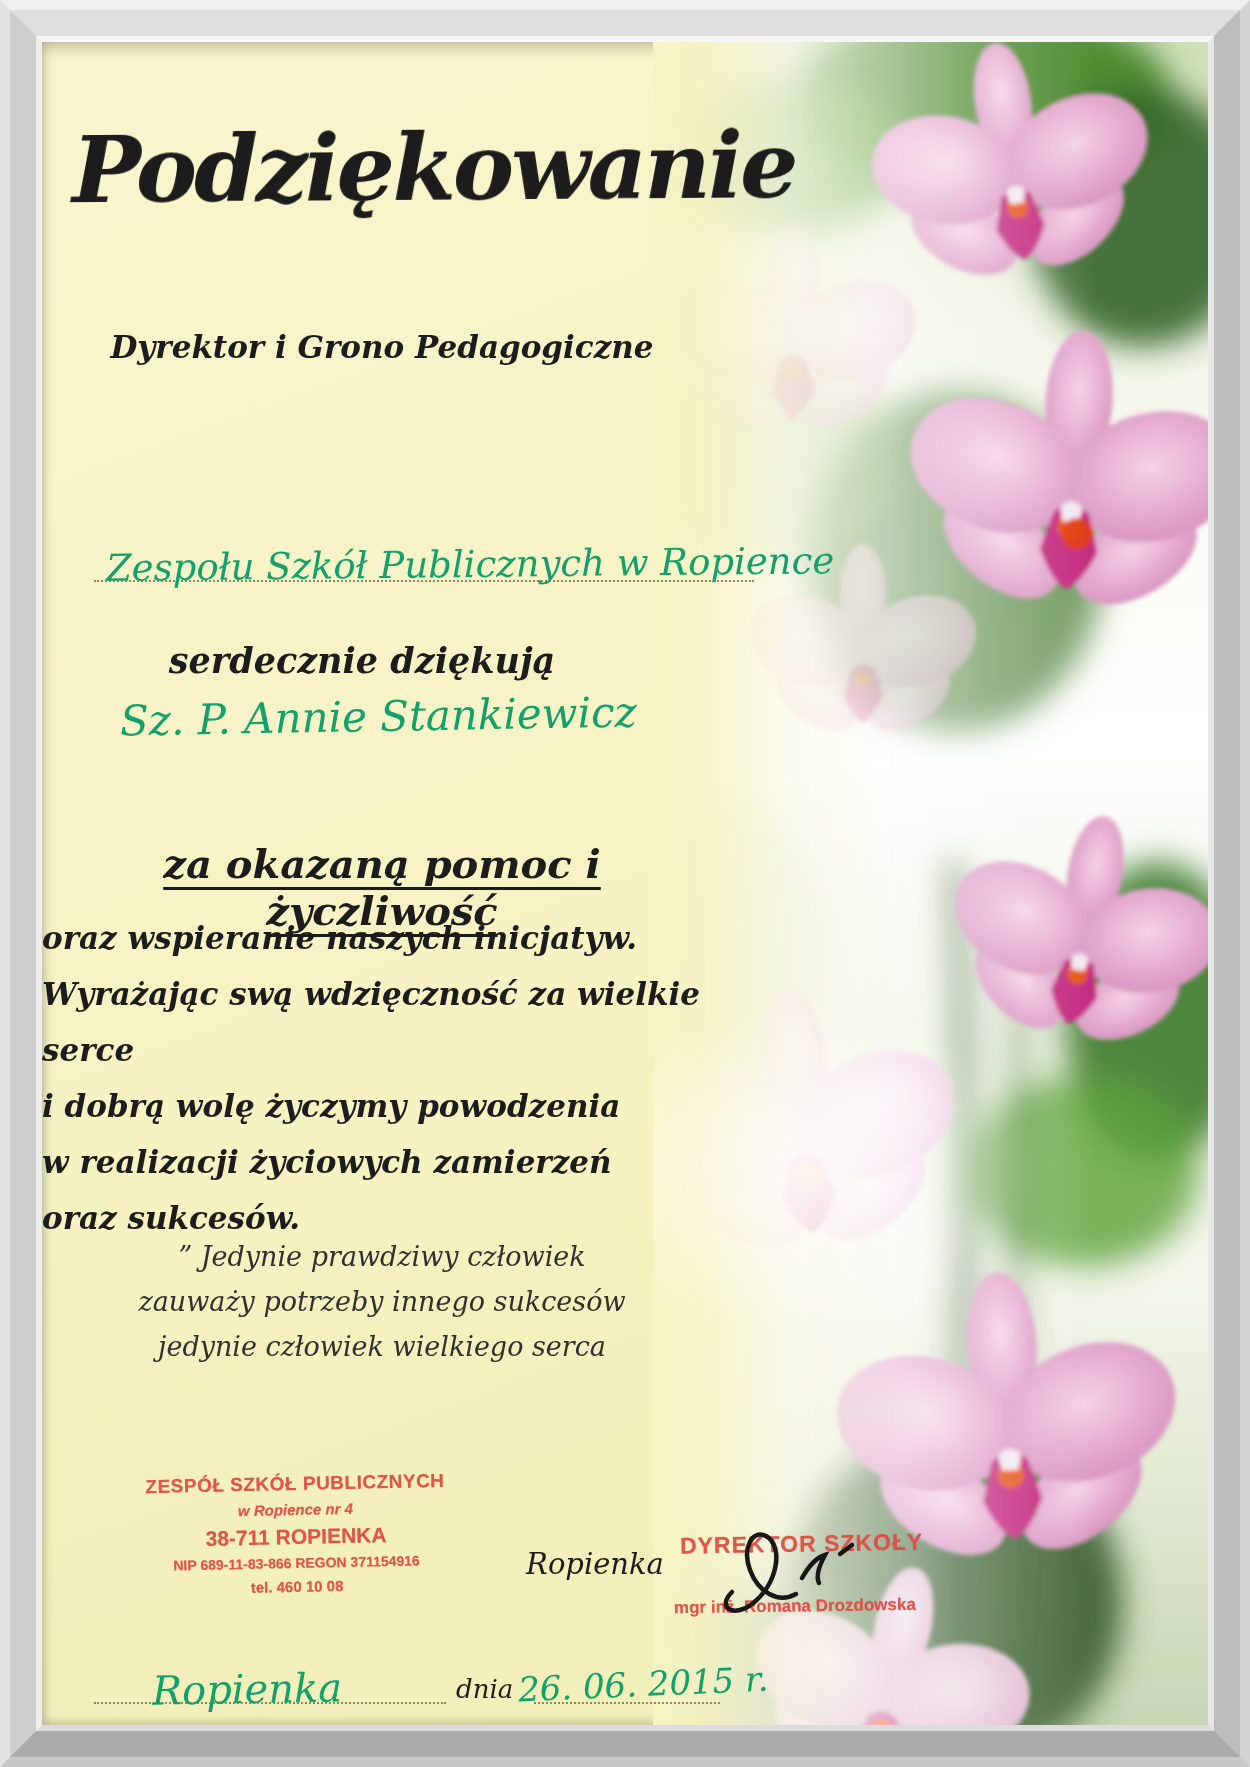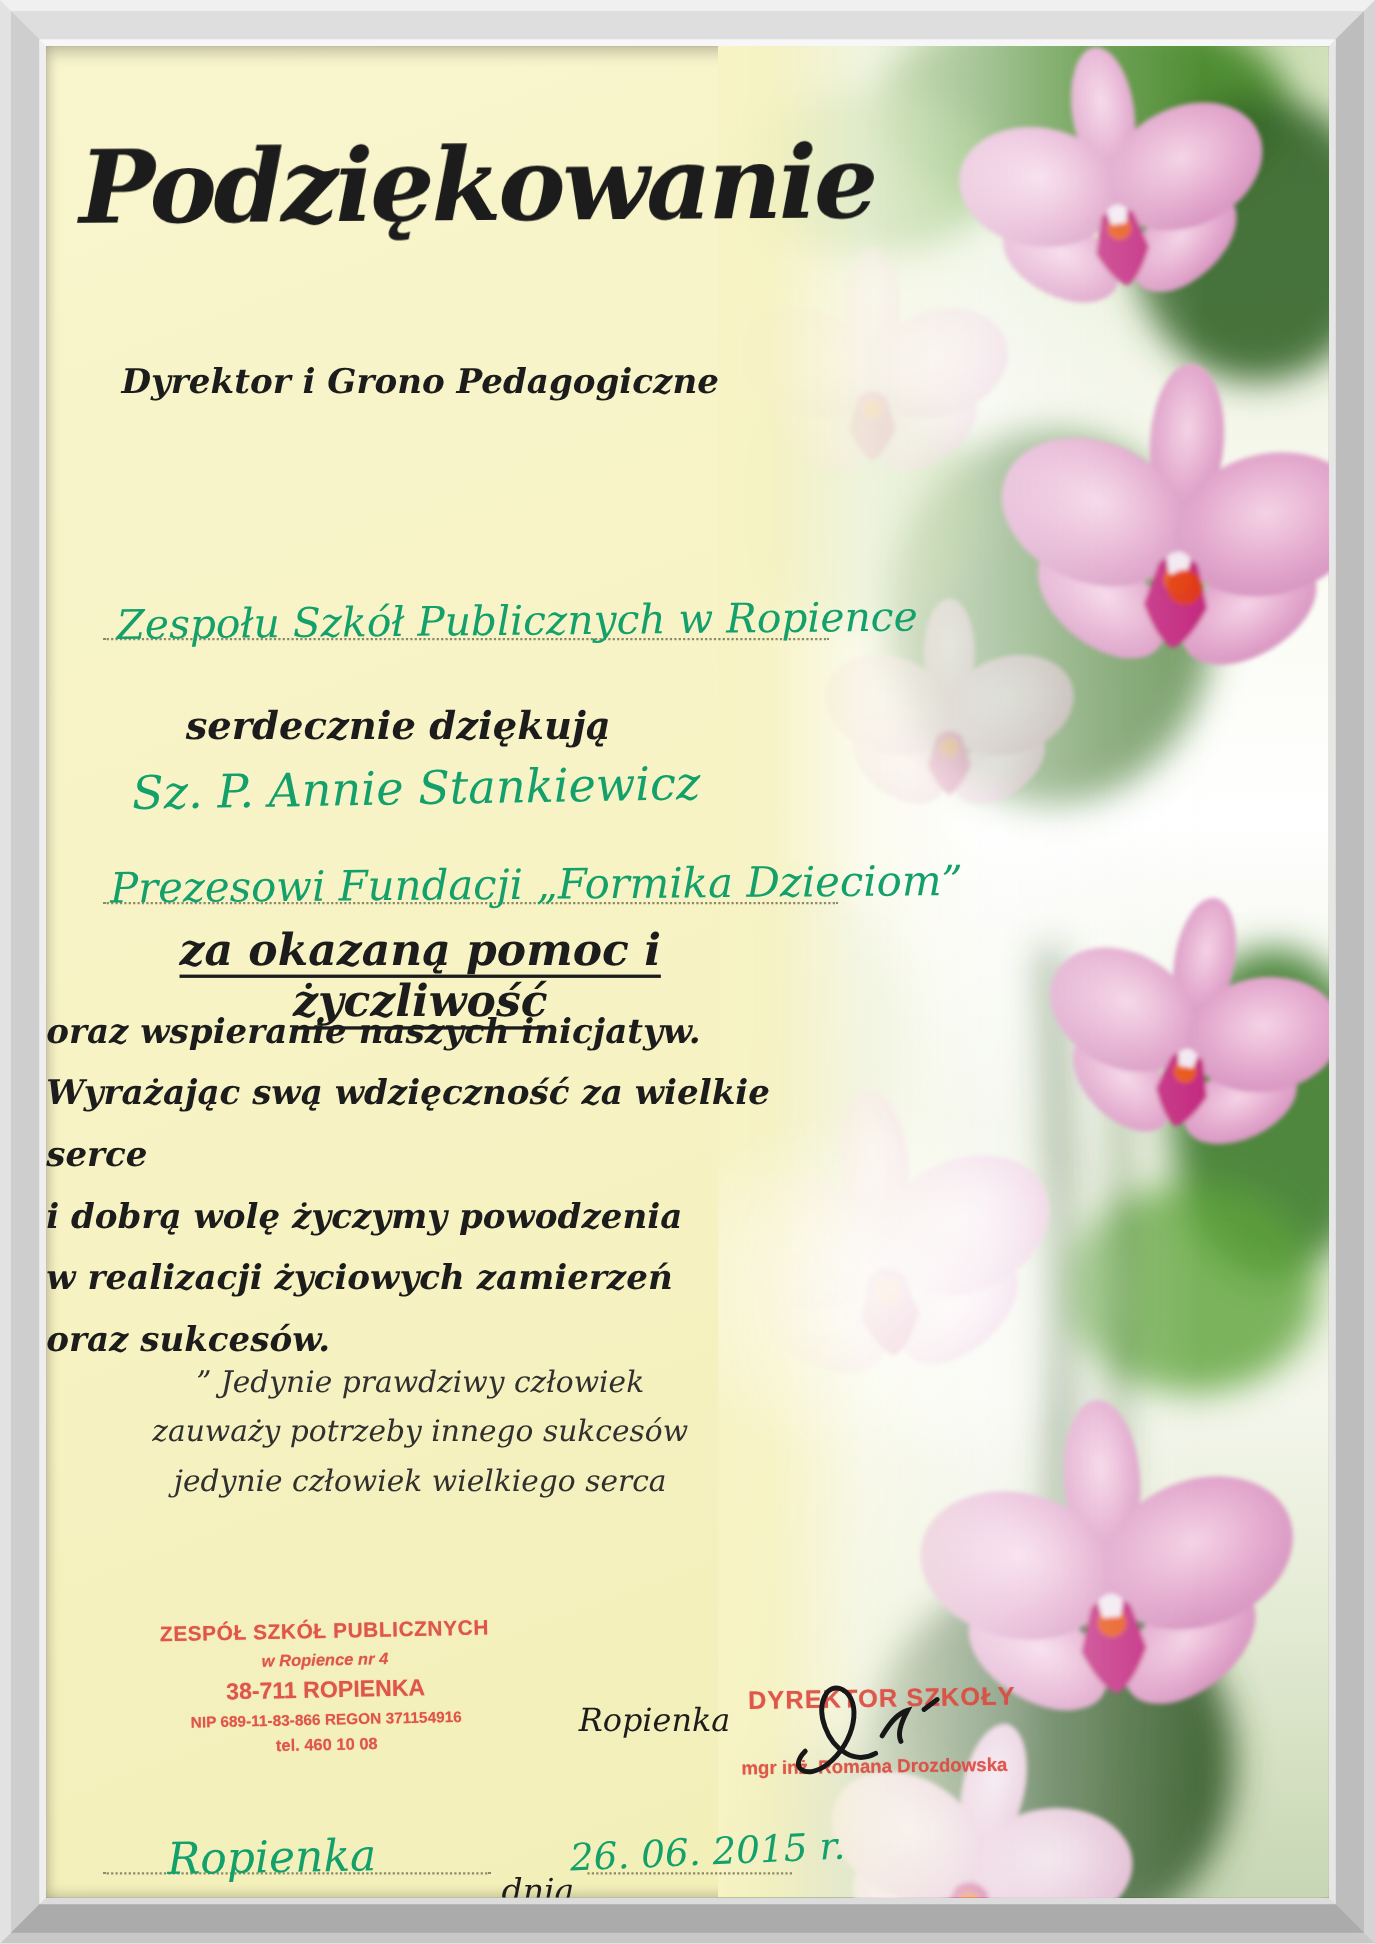--- a/index.html
+++ b/index.html
@@ -82,21 +82,21 @@
   .dyrektor { left:468px; top:1505px; width:170px; text-align:center; font-size:29px; }
 
   .stamp2-title { left:638px; top:1488px; width:310px; font-size:23px;
     letter-spacing:1px; transform:rotate(-1deg); z-index:6; }
   .stamp2-name { left:632px; top:1554px; width:310px; font-size:17px;
     transform:rotate(-.8deg); z-index:6; }
   .sig { left:652px; top:1478px; width:190px; height:110px; z-index:7; }
 
   .w-place { left:52px; top:1610px; width:352px; height:52px; }
   .w-place .green { left:58px; bottom:-10px; font-size:40px; transform:rotate(-1deg); }
-  .dnia { left:414px; top:1632px; font-size:30px;margin-top:28px; }
+  .dnia { left:414px; top:1632px; font-size:26px; }
   .w-date { left:492px; top:1610px; width:186px; height:52px; }
   .w-date .green { left:-16px; bottom:-2px; font-size:34px; transform:rotate(-2.5deg); }
 </style>
 </head>
 <body>
 
 <div class="scene">
   <div class="frame-outer"></div>
   <div class="frame-mid"></div>
   <div class="frame-inner"></div>
@@ -176,23 +176,20 @@
     <div class="txt script subtitle">Dyrektor i Grono Pedagogiczne</div>
 
     <div class="txt writein w-school">
       <span class="green">Zespołu  Szkół  Publicznych w Ropience</span>
     </div>
 
     <div class="txt script thanks">serdecznie dziękują</div>
 
     <div class="txt green g-name">Sz. P. Annie  Stankiewicz</div>
 
-    <div class="txt writein w-role">
-      <span class="green">Prezesowi Fundacji „Formika Dzieciom”</span>
-    </div>
 
     <div class="txt script reason">za okazaną pomoc i życzliwość</div>
 
     <div class="txt script bodyblock">
       <div>oraz wspieranie naszych inicjatyw.</div>
       <div>Wyrażając swą wdzięczność za wielkie serce</div>
       <div>i dobrą wolę życzymy  powodzenia</div>
       <div>w realizacji życiowych zamierzeń</div>
       <div>oraz sukcesów.</div>
     </div>

